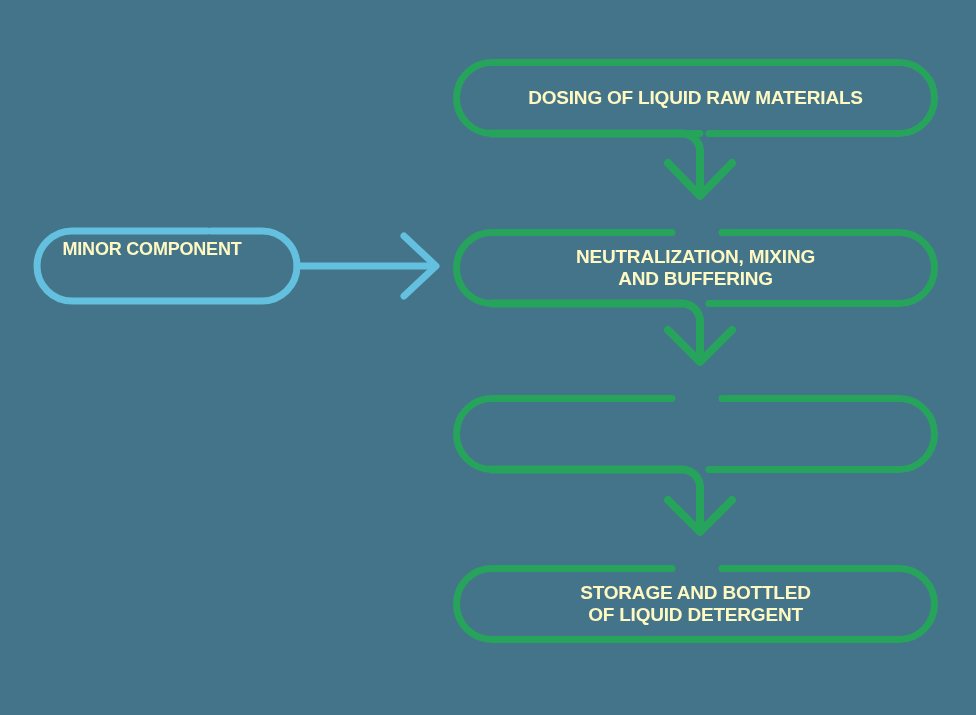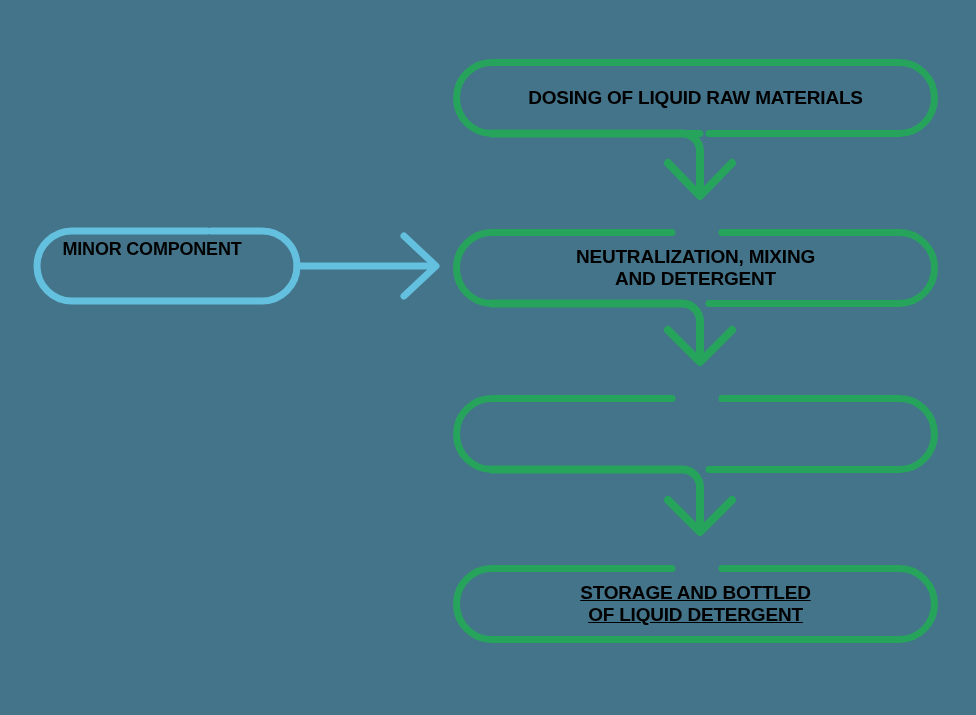--- a/index.html
+++ b/index.html
@@ -24,21 +24,21 @@
     top: 0;
     width: 976px;
     height: 715px;
   }
   .node-label {
     position: absolute;
     display: flex;
     align-items: center;
     justify-content: center;
     text-align: center;
-    color: #000000;
+    color: #fef9c3;
     font-family: "Liberation Sans", sans-serif;
     font-weight: bold;
     font-size: 19px;
     letter-spacing: -0.2px;
     line-height: 1.18;
     white-space: pre-line;
     pointer-events: none;
     -webkit-font-smoothing: antialiased;
   }
   .node-label.minor {
@@ -118,19 +118,19 @@
                L 722 568.5" fill="none" stroke="#27A45C" stroke-width="7" stroke-linecap="round"></path>
     </g>
 
   </svg>
 
   <div class="node-label minor" style="left:52px; top:215px; width:200px; height:70px;">MINOR COMPONENT</div>
 
   <div class="node-label" style="left:466px; top:62px; width:459px; height:72px;">DOSING OF LIQUID RAW MATERIALS</div>
 
   <div class="node-label" style="left:466px; top:232px; width:459px; height:72px;">NEUTRALIZATION, MIXING
-AND DETERGENT</div>
+AND BUFFERING</div>
 
 
-  <div class="node-label" style="left:466px; top:568px; width:459px; height:72px;text-decoration:underline;">STORAGE AND BOTTLED
+  <div class="node-label" style="left:466px; top:568px; width:459px; height:72px;">STORAGE AND BOTTLED
 OF LIQUID DETERGENT</div>
 
 </div>
 
 </body></html>

